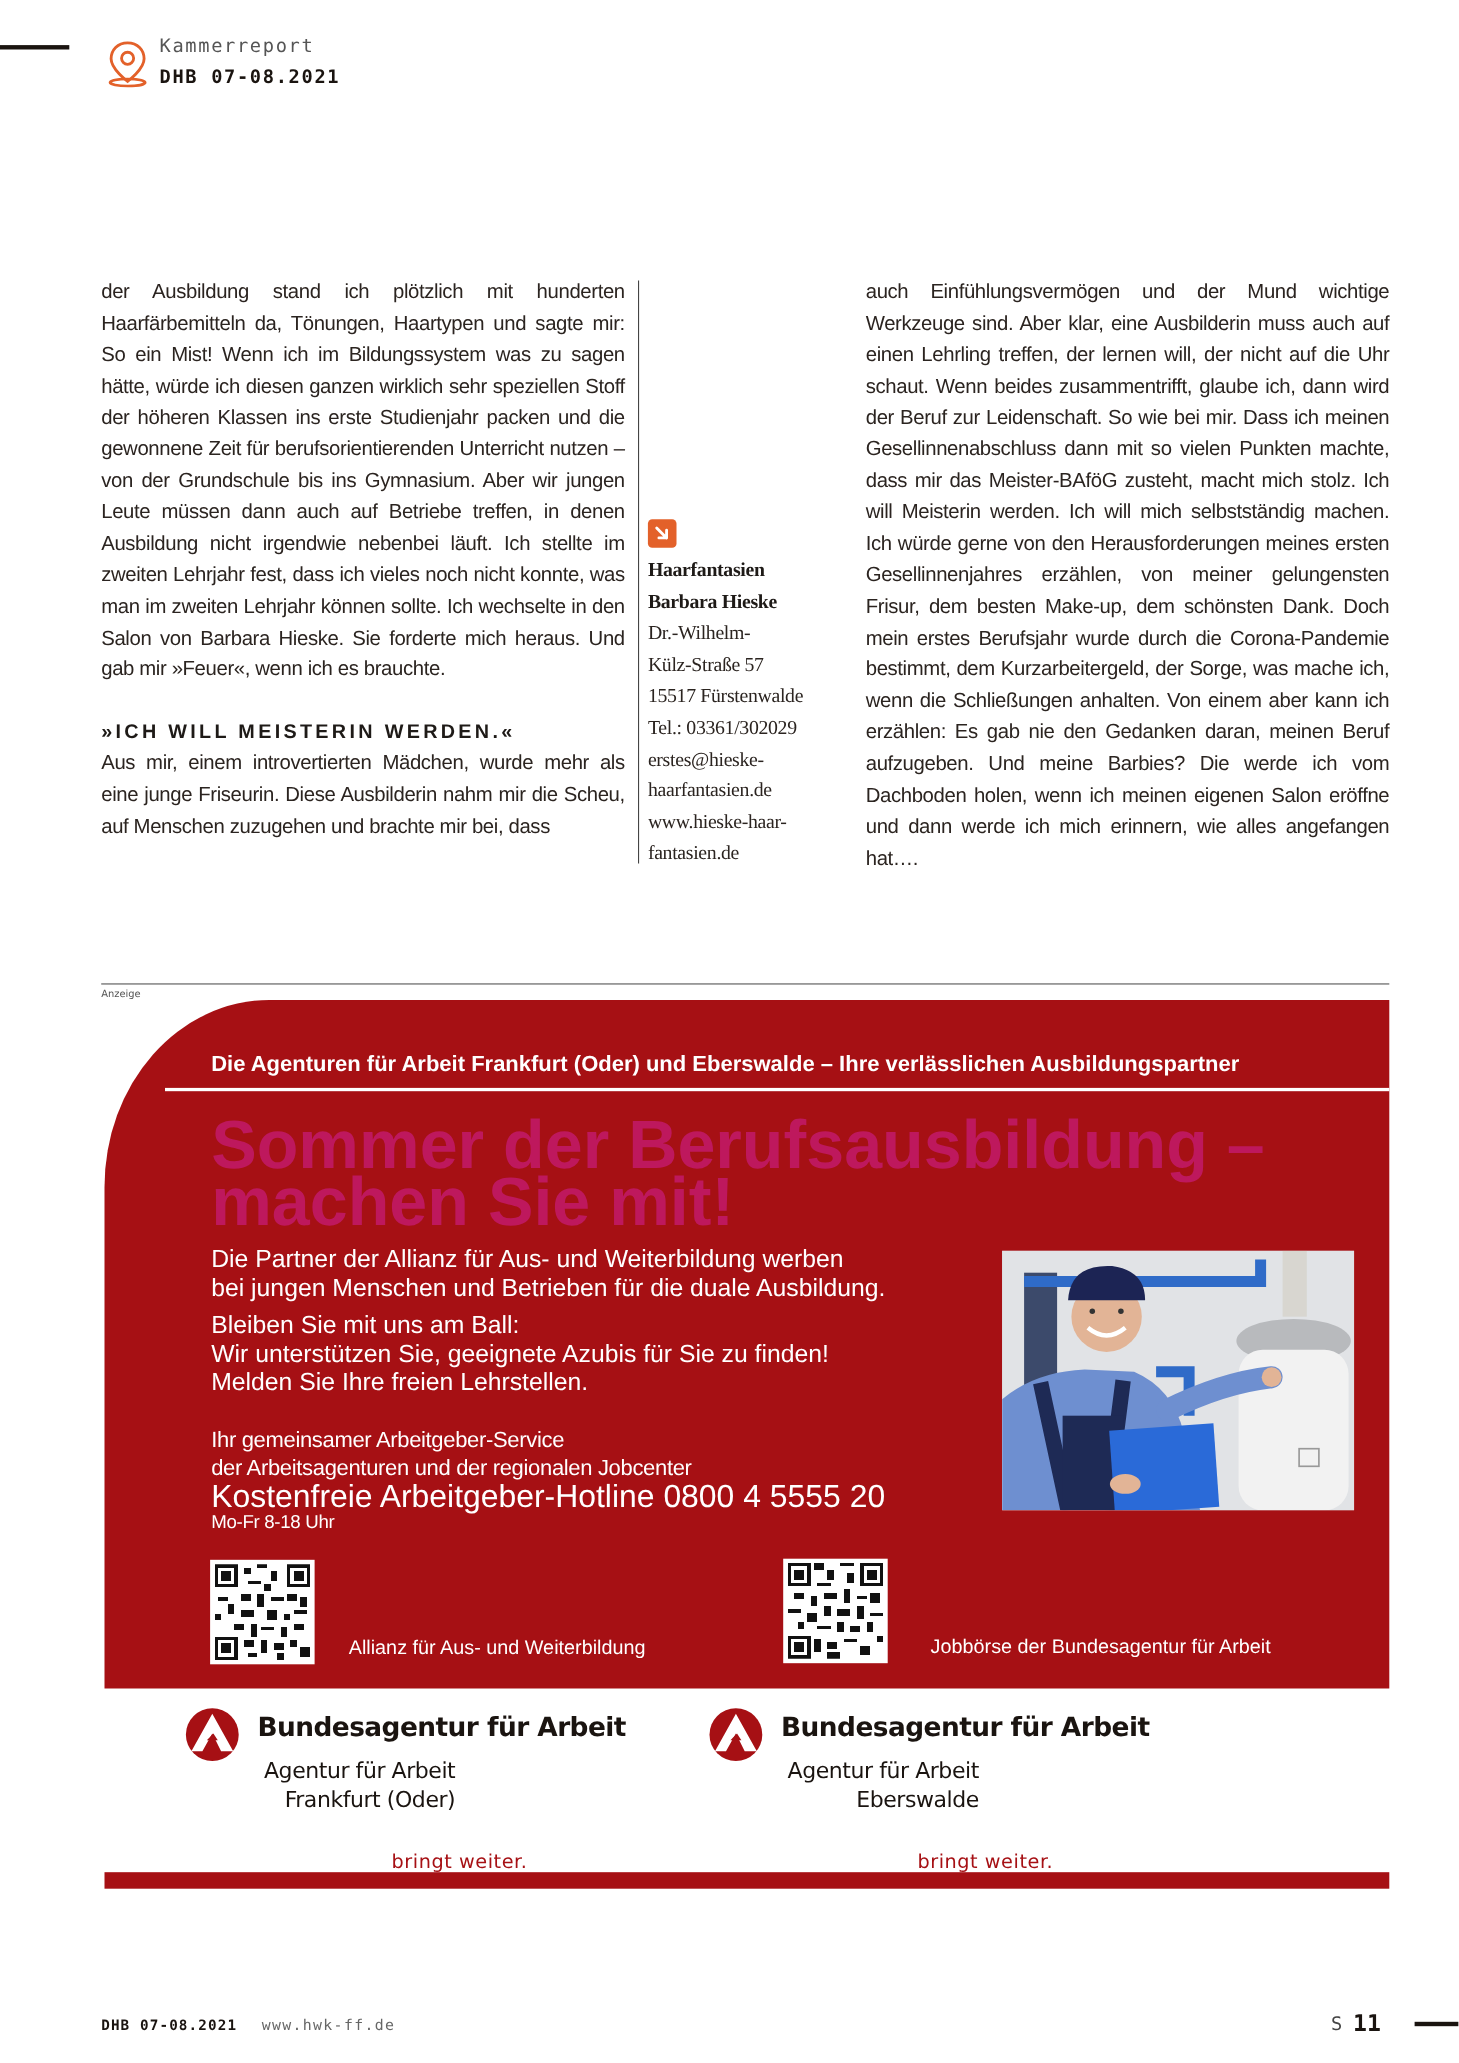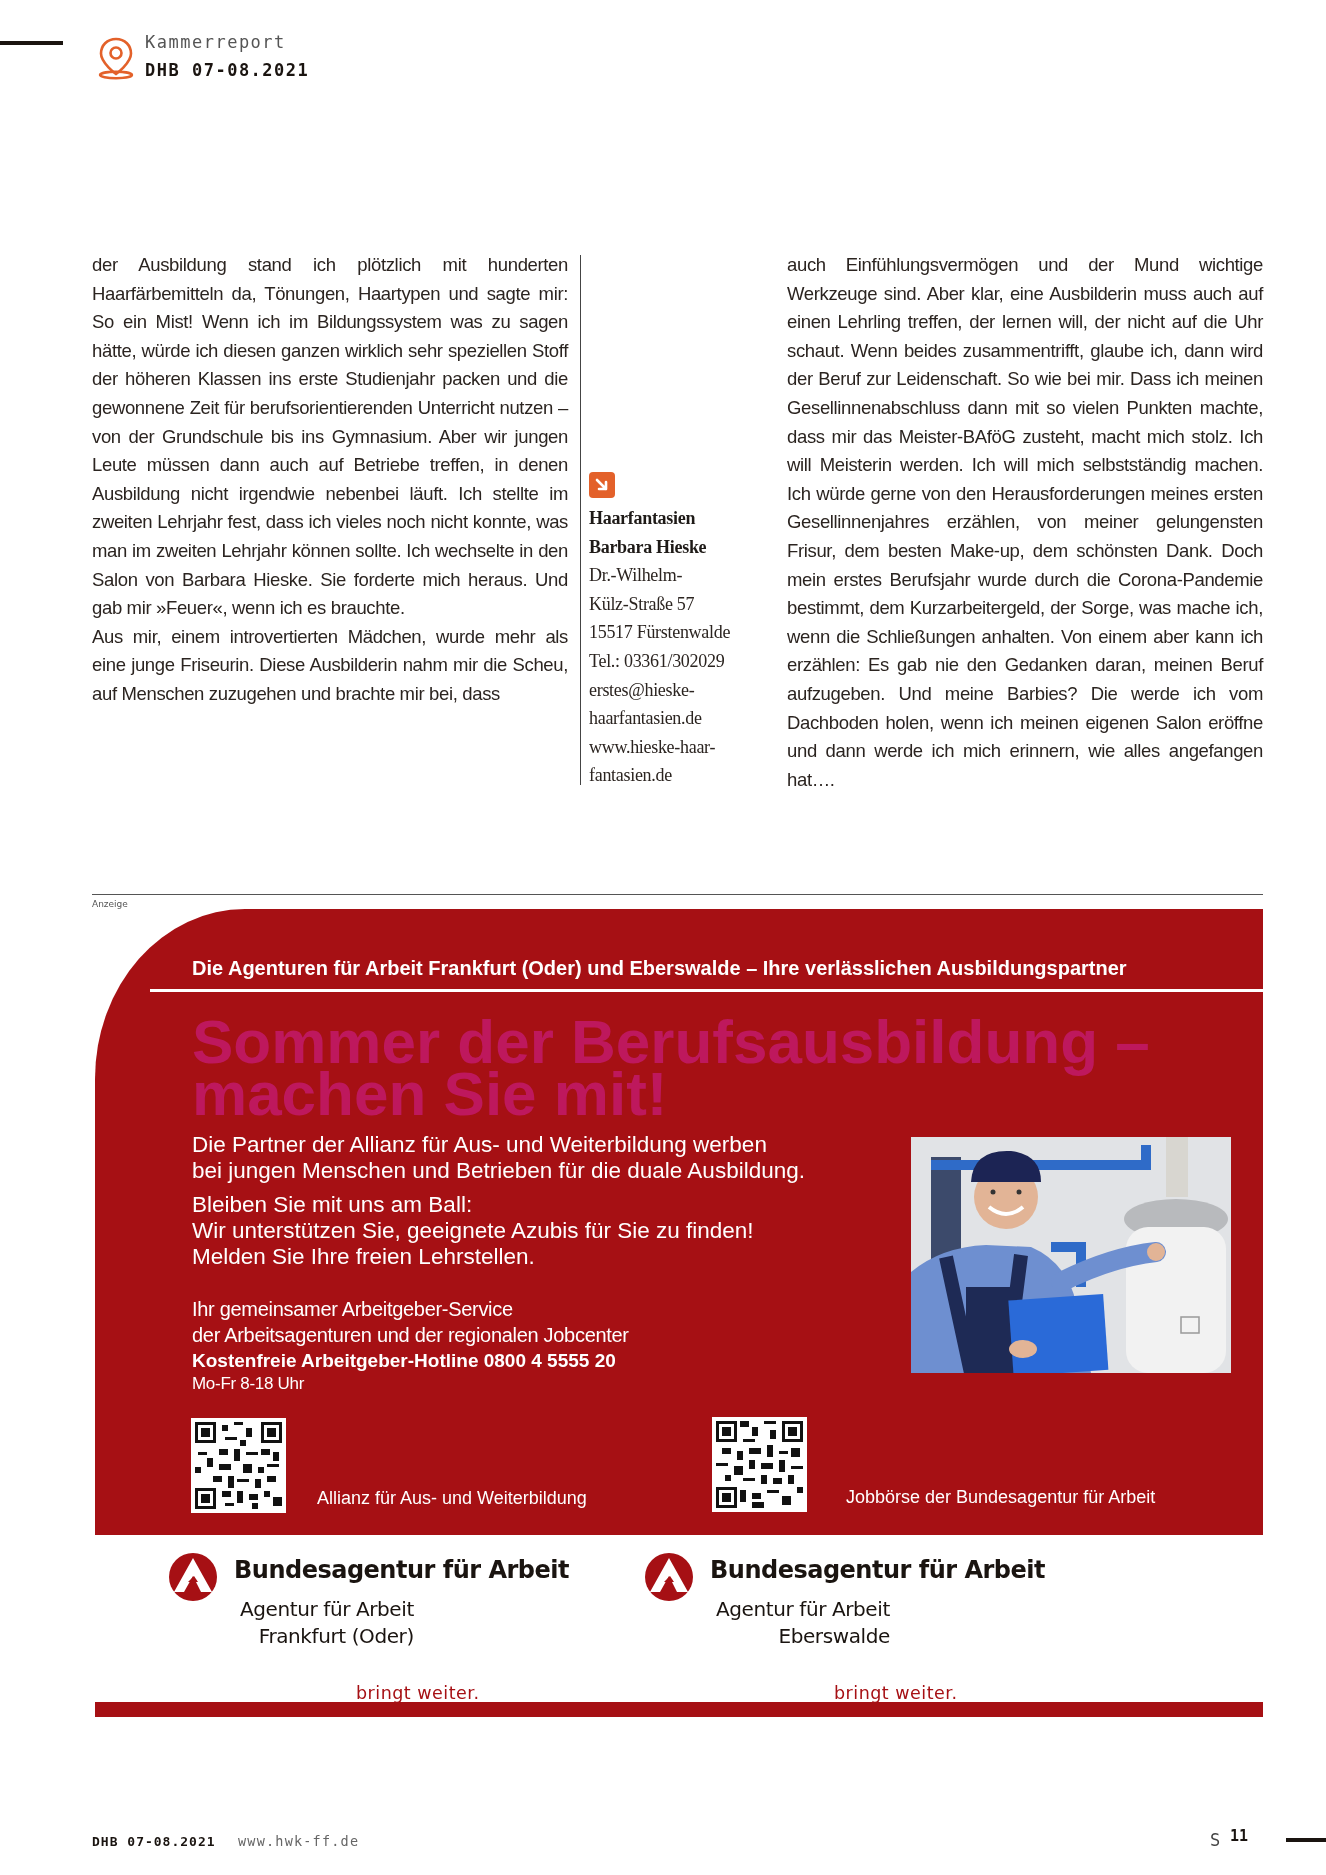--- a/index.html
+++ b/index.html
@@ -27,21 +27,21 @@
   
   .ad-rule { position: absolute; left: 92px; top: 894px; width: 1171px; height: 1px; background: #555; }
   .ad-label { position: absolute; left: 92px; top: 899px; font-size: 9px; color: #555; }
   .ad-panel { position: absolute; left: 95px; top: 909px; width: 1168px; height: 626px; background: #a61014; border-top-left-radius: 150px 170px; }
   .ad-topline { position: absolute; left: 192px; top: 957px; font-family: "Liberation Sans", sans-serif; font-weight: bold; font-size: 20px; color: #fff; white-space: nowrap; text-align: right; }
   .ad-topline-rule { position: absolute; left: 150px; top: 989px; width: 1113px; height: 3px; background: #fff; }
   .ad-headline { position: absolute; left: 192px; top: 1016px; font-family: Liberation Sans, sans-serif; font-weight: bold; font-size: 62px; line-height: 52px; color: #be185d; }
   .ad-body { position: absolute; left: 192px; top: 1132px; font-family: "Liberation Sans", sans-serif; font-size: 22.5px; line-height: 26px; color: #fff; }
   .ad-body .gap { height: 8px; }
   .ad-service { position: absolute; left: 192px; top: 1296px; font-family: "Liberation Sans", sans-serif; font-size: 20px; line-height: 26px; color: #fff; letter-spacing: -0.3px; }
-  .ad-hotline { font-weight: bold; font-size: 19px; letter-spacing: 0; }
+  .ad-hotline { font-weight: normal; font-size: 29px; letter-spacing: 0; }
   .ad-hours { font-size: 17px; line-height: 20px; }
 
   .ad-photo { position: absolute; left: 911px; top: 1137px; width: 320px; height: 236px; overflow: hidden; background: #dcdfe2; }
 
   .qr { position: absolute; width: 95px; height: 95px; background: #fff; padding: 4px; }
   .qr-left { left: 191px; top: 1418px; }
   .qr-right { left: 712px; top: 1417px; }
   .qr-cap { position: absolute; font-family: "Liberation Sans", sans-serif; font-size: 18px; color: #fff; white-space: nowrap; }
   .qr-cap-left { left: 317px; top: 1488px; }
   .qr-cap-right { left: 846px; top: 1487px; }
@@ -56,37 +56,38 @@
   .ba-right { left: 549px; top: 16px; }
   .ba-left .ba-slogan { left: 188px; }
   .ba-right .ba-slogan { left: 190px; }
 
   .ad-bottom-bar { position: absolute; left: 95px; top: 1702px; width: 1168px; height: 15px; background: #a61014; }
 
   
   .ftr-issue { position: absolute; left: 92px; top: 1834px; font-family: "DejaVu Sans Mono", monospace; font-weight: bold; font-size: 13px; letter-spacing: 1px; color: #1a1410; }
   .ftr-url { position: absolute; left: 238px; top: 1833px; font-family: "DejaVu Sans Mono", monospace; font-size: 13.5px; letter-spacing: 1.2px; color: #666; }
   .ftr-page-prefix { position: absolute; left: 1210px; top: 1830px; font-family: "DejaVu Sans Mono", monospace; font-size: 17px; color: #444; }
-  .ftr-page-num { position: absolute; left: 1230px; top: 1827px; font-family: "DejaVu Sans Mono", monospace; font-weight: bold; font-size: 15px; color: #1a1410; }
+  .ftr-page-num { position: absolute; left: 1230px; top: 1827px; font-family: "DejaVu Sans Mono", monospace; font-weight: bold; font-size: 21px; color: #1a1410; }
   .ftr-rule { position: absolute; left: 1286px; top: 1838px; width: 40px; height: 4px; background: #1a1410; }
 </style>
 </head>
 <body>
 
 <div class="hdr-rule"></div>
 <svg class="hdr-icon" viewBox="0 0 40 44">
   <path d="M20 3 C11 3 5 9.5 5 17.5 C5 27 20 38 20 38 C20 38 35 27 35 17.5 C35 9.5 29 3 20 3 Z" fill="none" stroke="#e3612a" stroke-width="2.6"></path>
   <circle cx="20" cy="17" r="5.5" fill="none" stroke="#e3612a" stroke-width="2.6"></circle>
   <ellipse cx="20" cy="39" rx="16" ry="3.2" fill="none" stroke="#e3612a" stroke-width="2.4"></ellipse>
 </svg>
 <div class="hdr-kicker">Kammerreport</div>
 <div class="hdr-issue">DHB 07-08.2021</div>
 
 <div class="col col-left">
   <p>der Ausbildung stand ich plötzlich mit hunderten Haarfärbemitteln da, Tönungen, Haartypen und sagte mir: So ein Mist! Wenn ich im Bildungssystem was zu sagen hätte, würde ich diesen ganzen wirklich sehr speziellen Stoff der höheren Klassen ins erste Studienjahr packen und die gewonnene Zeit für berufsorientierenden Unterricht nutzen – von der Grundschule bis ins Gymnasium. Aber wir jungen Leute müssen dann auch auf Betriebe treffen, in denen Ausbildung nicht irgendwie nebenbei läuft. Ich stellte im zweiten Lehrjahr fest, dass ich vieles noch nicht konnte, was man im zweiten Lehrjahr können sollte. Ich wechselte in den Salon von Barbara Hieske. Sie forderte mich heraus. Und gab mir »Feuer«, wenn ich es brauchte.</p>
+  <div class="subhead">»ICH WILL MEISTERIN WERDEN.«</div>
   <p>Aus mir, einem introvertierten Mädchen, wurde mehr als eine junge Friseurin. Diese Ausbilderin nahm mir die Scheu, auf Menschen zuzugehen und brachte mir bei, dass</p>
 </div>
 
 <div class="col-divider"></div>
 
 <div class="info-box">
   <div class="info-arrow">
     <svg width="16" height="16" viewBox="0 0 16 16">
         <path d="M3 3 L12 12 M12 5 L12 12 L5 12" fill="none" stroke="#fff" stroke-width="2.6" stroke-linecap="round" stroke-linejoin="round"></path>
       </svg>

